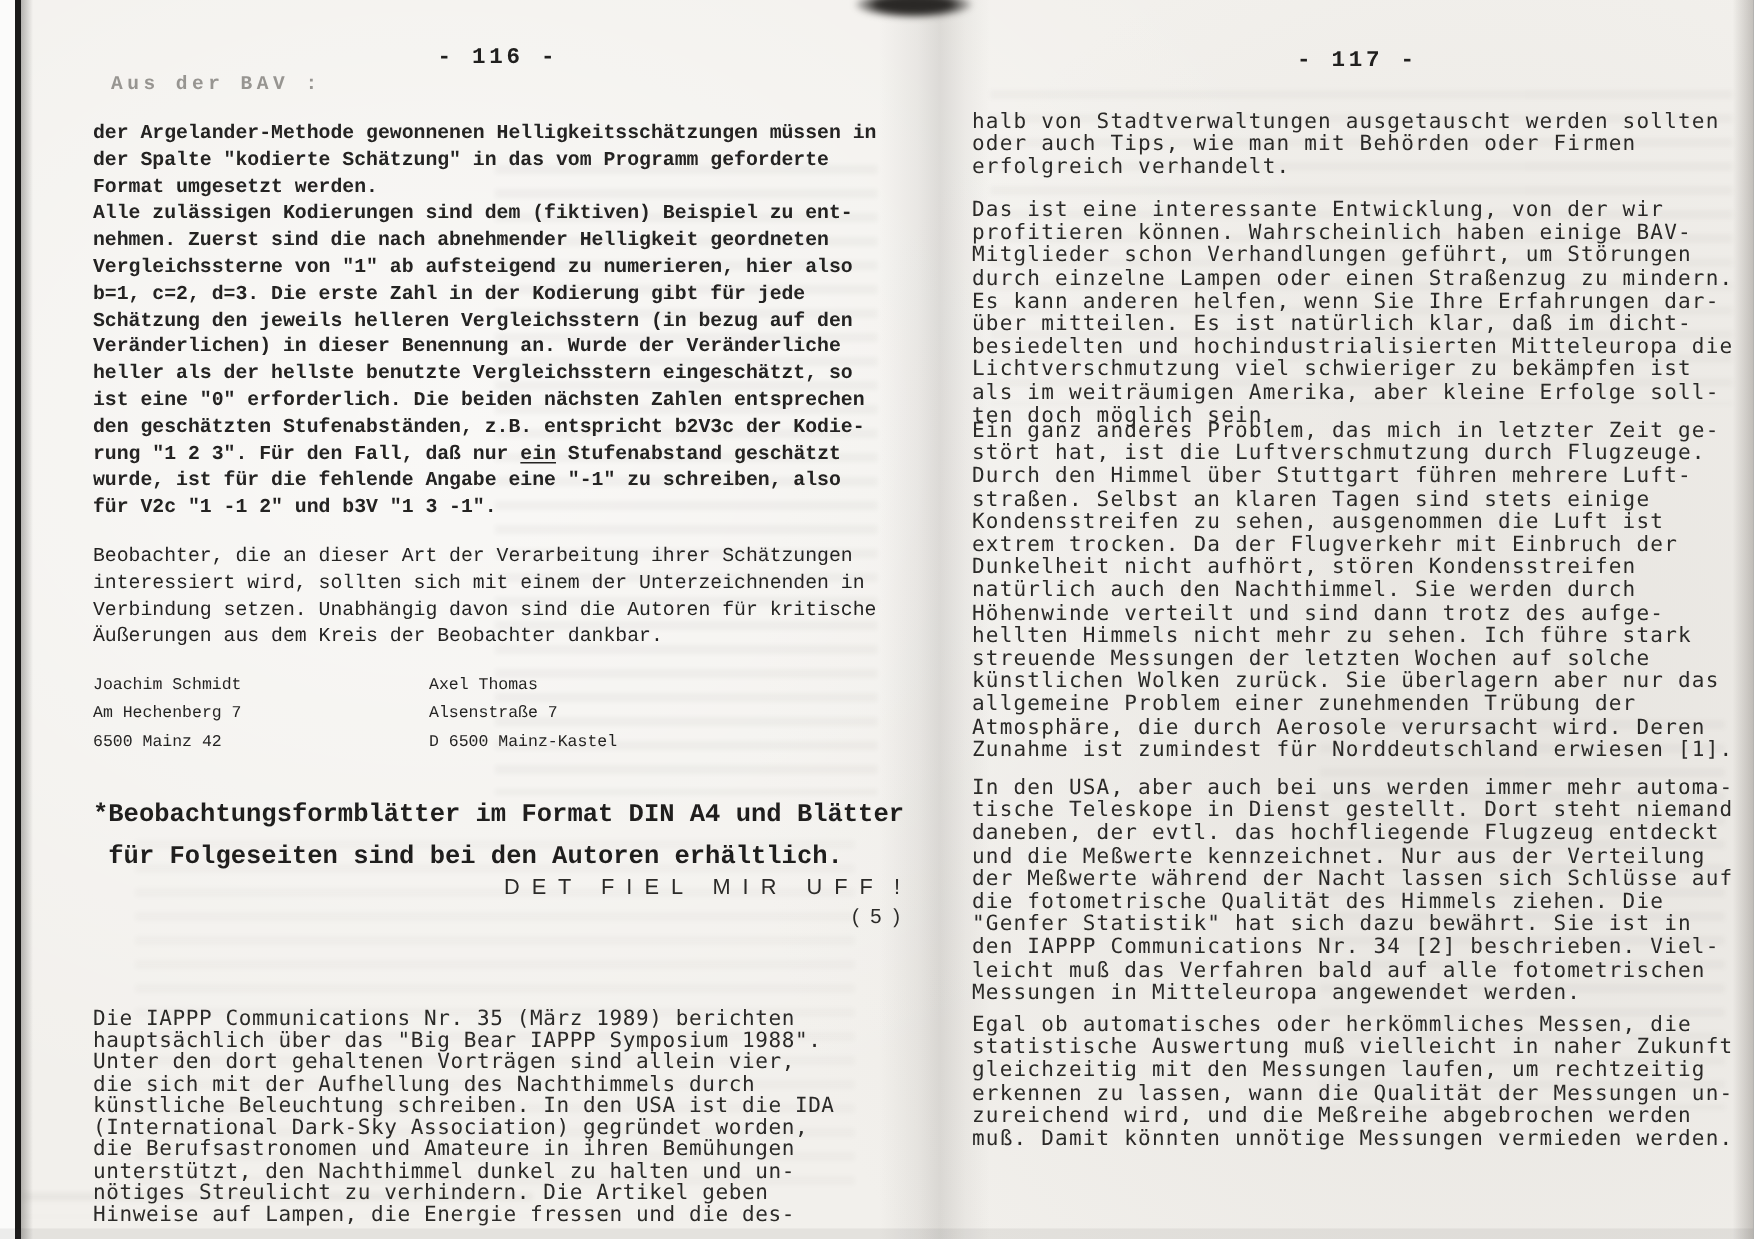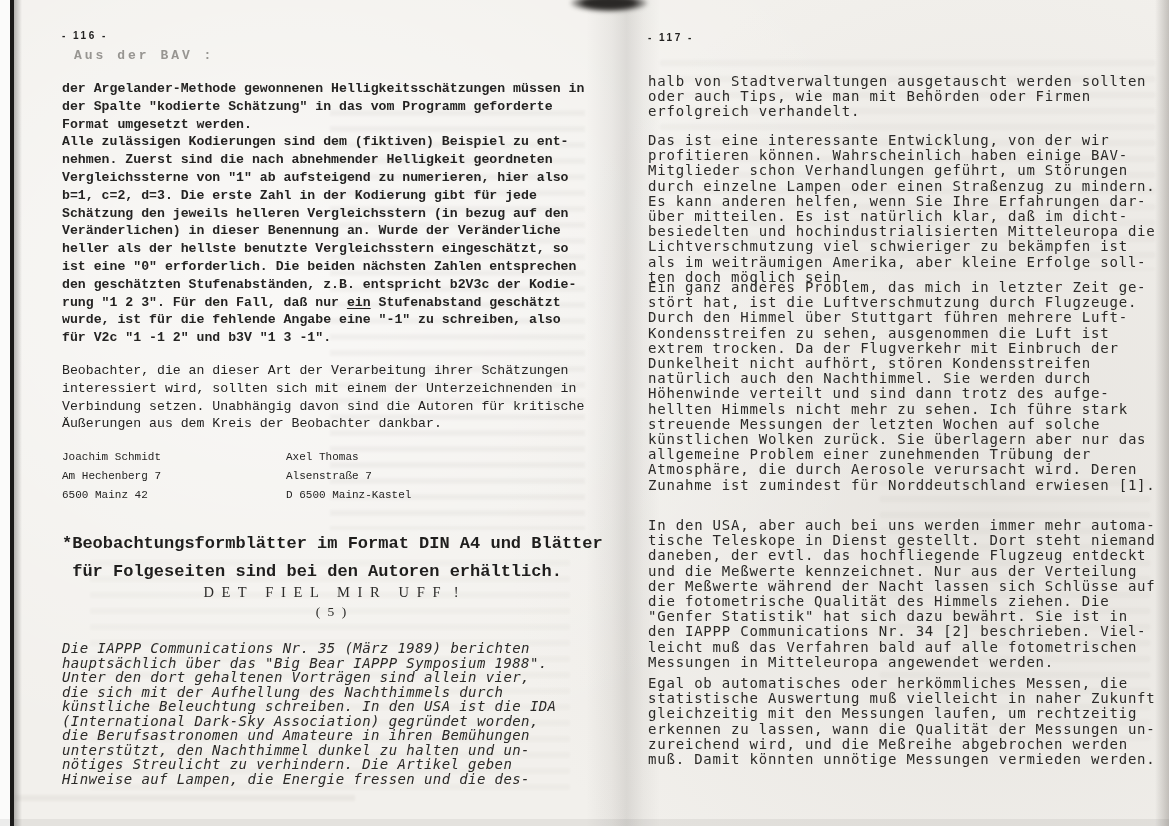--- a/index.html
+++ b/index.html
@@ -27,37 +27,37 @@
   .bottom-edge{position:absolute;left:0;bottom:0;width:1169px;height:7px;background:rgba(70,66,62,0.08);}
   .ghost{position:absolute;pointer-events:none;filter:blur(1.3px);opacity:.45;
     background:repeating-linear-gradient(180deg,rgba(115,110,104,0.12) 0 6px,rgba(115,110,104,0) 6px 16px);}
   .ghost-bleed-header{
     position:absolute;font-family:"Liberation Mono",monospace;font-weight:bold;
     color:rgba(128,125,121,0.8);filter:blur(0.5px);letter-spacing:3px;font-size:13px;white-space:pre;}
   
   .page{position:absolute;top:0;}
   .page-left{left:62px;width:540px;height:826px;}
   .page-right{left:648px;width:514px;height:610px;}
-  .pagenum{position:absolute;width:100%;text-align:left;
-    font-family:Liberation Sans, sans-serif;font-size:10px;font-weight:bold;
+  .pagenum{position:absolute;width:100%;text-align:center;
+    font-family:Liberation Mono, monospace;font-size:15px;font-weight:bold;
     letter-spacing:2.5px;color:#21201f;white-space:pre;}
   .block{position:absolute;left:0;width:100%;}
   .line{white-space:pre;}
   .tw .line{font-family:"Liberation Mono",monospace;font-size:13.2px;line-height:17.8px;color:#242322;}
   .dm .line{font-family:"DejaVu Sans Mono",monospace;font-size:14px;color:#2b2a28;}
   .dm-left .line{line-height:14.5px;letter-spacing:0.4px;}
   .dm-right .line{line-height:15.2px;letter-spacing:0.8px;}
   .u{text-decoration:underline;text-underline-offset:2px;}
   .contacts-row{position:absolute;left:0;width:100%;}
   .contacts-col{position:absolute;top:0;}
   .contacts-col .line{font-family:"Liberation Mono",monospace;font-size:11px;line-height:19px;color:#242322;}
   .col1{left:0;}
   .col2{left:224px;}
   .footnote .line{font-family:"Liberation Mono",monospace;font-weight:bold;font-size:17px;line-height:13.5px;color:#1f1e1d;margin-top:14px;}
-  .heading{position:absolute;left:0;width:100%;text-align:center;font-family:Liberation Serif, serif;color:#2b2a28;}
+  .heading{position:absolute;left:0;width:100%;text-align:right;font-family:Liberation Sans, sans-serif;color:#2b2a28;}
   .heading-title{font-size:14.5px;letter-spacing:2px;white-space:pre;}
   .heading-sub{font-size:13.5px;letter-spacing:2px;margin-top:3px;white-space:pre;}
 </style>
 </head>
 <body>
 
 <div class="stage">
 
   <div class="left-margin"></div>
   <div class="left-scan-line"></div>
@@ -120,21 +120,21 @@
     <div class="block footnote" style="top:523px;">
         <div class="line">*Beobachtungsformblätter im Format DIN A4 und Blätter</div>
         <div class="line"> für Folgeseiten sind bei den Autoren erhältlich.</div>
       </div>
 
     <div class="heading" style="top:584px;">
       <div class="heading-title">D E T   F I E L   M I R   U F F  !</div>
       <div class="heading-sub">( 5 )</div>
     </div>
 
-    <div class="block dm dm-left" style="top:641px;font-style:italic;">
+    <div class="block dm dm-left" style="top:672px;">
         <div class="line">Die IAPPP Communications Nr. 35 (März 1989) berichten</div>
         <div class="line">hauptsächlich über das "Big Bear IAPPP Symposium 1988".</div>
         <div class="line">Unter den dort gehaltenen Vorträgen sind allein vier,</div>
         <div class="line">die sich mit der Aufhellung des Nachthimmels durch</div>
         <div class="line">künstliche Beleuchtung schreiben. In den USA ist die IDA</div>
         <div class="line">(International Dark-Sky Association) gegründet worden,</div>
         <div class="line">die Berufsastronomen und Amateure in ihren Bemühungen</div>
         <div class="line">unterstützt, den Nachthimmel dunkel zu halten und un-</div>
         <div class="line">nötiges Streulicht zu verhindern. Die Artikel geben</div>
         <div class="line">Hinweise auf Lampen, die Energie fressen und die des-</div>
@@ -161,20 +161,21 @@
         <div class="line">besiedelten und hochindustrialisierten Mitteleuropa die</div>
         <div class="line">Lichtverschmutzung viel schwieriger zu bekämpfen ist</div>
         <div class="line">als im weiträumigen Amerika, aber kleine Erfolge soll-</div>
         <div class="line">ten doch möglich sein.</div>
       </div>
 
     <div class="block dm dm-right" style="top:280px;">
         <div class="line">Ein ganz anderes Problem, das mich in letzter Zeit ge-</div>
         <div class="line">stört hat, ist die Luftverschmutzung durch Flugzeuge.</div>
         <div class="line">Durch den Himmel über Stuttgart führen mehrere Luft-</div>
+        <div class="line">straßen. Selbst an klaren Tagen sind stets einige</div>
         <div class="line">Kondensstreifen zu sehen, ausgenommen die Luft ist</div>
         <div class="line">extrem trocken. Da der Flugverkehr mit Einbruch der</div>
         <div class="line">Dunkelheit nicht aufhört, stören Kondensstreifen</div>
         <div class="line">natürlich auch den Nachthimmel. Sie werden durch</div>
         <div class="line">Höhenwinde verteilt und sind dann trotz des aufge-</div>
         <div class="line">hellten Himmels nicht mehr zu sehen. Ich führe stark</div>
         <div class="line">streuende Messungen der letzten Wochen auf solche</div>
         <div class="line">künstlichen Wolken zurück. Sie überlagern aber nur das</div>
         <div class="line">allgemeine Problem einer zunehmenden Trübung der</div>
         <div class="line">Atmosphäre, die durch Aerosole verursacht wird. Deren</div>

